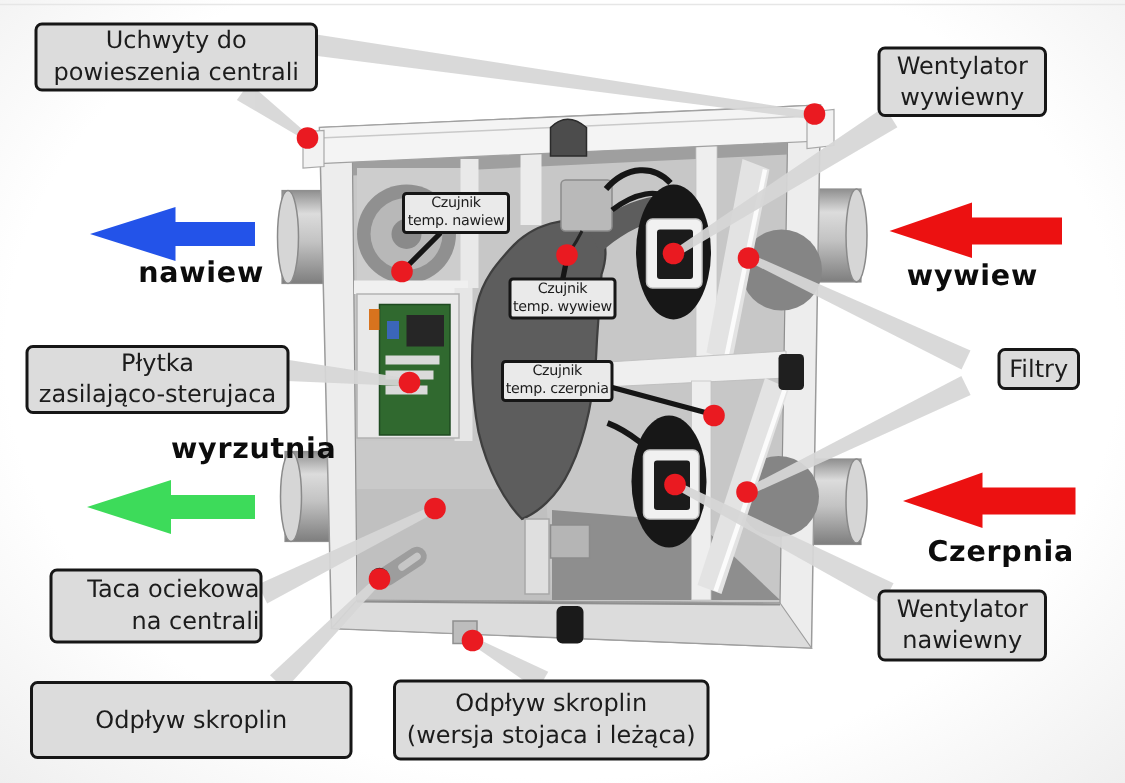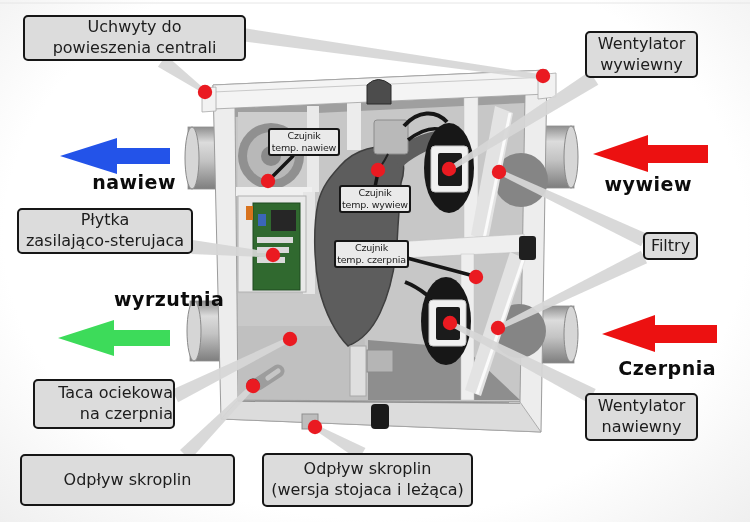--- a/index.html
+++ b/index.html
@@ -180,47 +180,47 @@
     <circle cx="273" cy="255" r="7.2"></circle>
     <circle cx="290" cy="339" r="7.2"></circle>
     <circle cx="253" cy="386" r="7.2"></circle>
     <circle cx="315" cy="427" r="7.2"></circle>
     <circle cx="476" cy="277" r="7.2"></circle>
     <circle cx="450" cy="323" r="7.2"></circle>
     <circle cx="498" cy="328" r="7.2"></circle>
   </g>
 </svg>
 
-<div class="label big" style="left:23px;top:15px;width:223px;height:46px;">
+<div class="label big" style="left:23px;top:15px;width:189px;height:46px;">
   <span>Uchwyty do</span>
   <span>powieszenia centrali</span>
 </div>
 
 <div class="label big" style="left:585px;top:31px;width:113px;height:47px;">
   <span>Wentylator</span>
   <span>wywiewny</span>
 </div>
 
-<div class="label big" style="left:643px;top:232px;width:55px;height:28px;">
+<div class="label big" style="left:665px;top:232px;width:55px;height:28px;">
   <span>Filtry</span>
 </div>
 
 <div class="label big" style="left:585px;top:393px;width:113px;height:48px;">
   <span>Wentylator</span>
   <span>nawiewny</span>
 </div>
 
-<div class="label big" style="left:17px;top:208px;width:176px;height:46px;">
+<div class="label big" style="left:17px;top:230px;width:176px;height:46px;">
   <span>Płytka</span>
   <span>zasilająco-sterujaca</span>
 </div>
 
 <div class="label big" style="left:33px;top:379px;width:142px;height:50px;align-items:flex-end;">
   <span>Taca ociekowa</span>
-  <span>na czerpnia</span>
+  <span>na centrali</span>
 </div>
 
 <div class="label big" style="left:20px;top:454px;width:215px;height:52px;">
   <span>Odpływ skroplin</span>
 </div>
 
 <div class="label big" style="left:262px;top:453px;width:211px;height:54px;">
   <span>Odpływ skroplin</span>
   <span>(wersja stojaca i leżąca)</span>
 </div>

